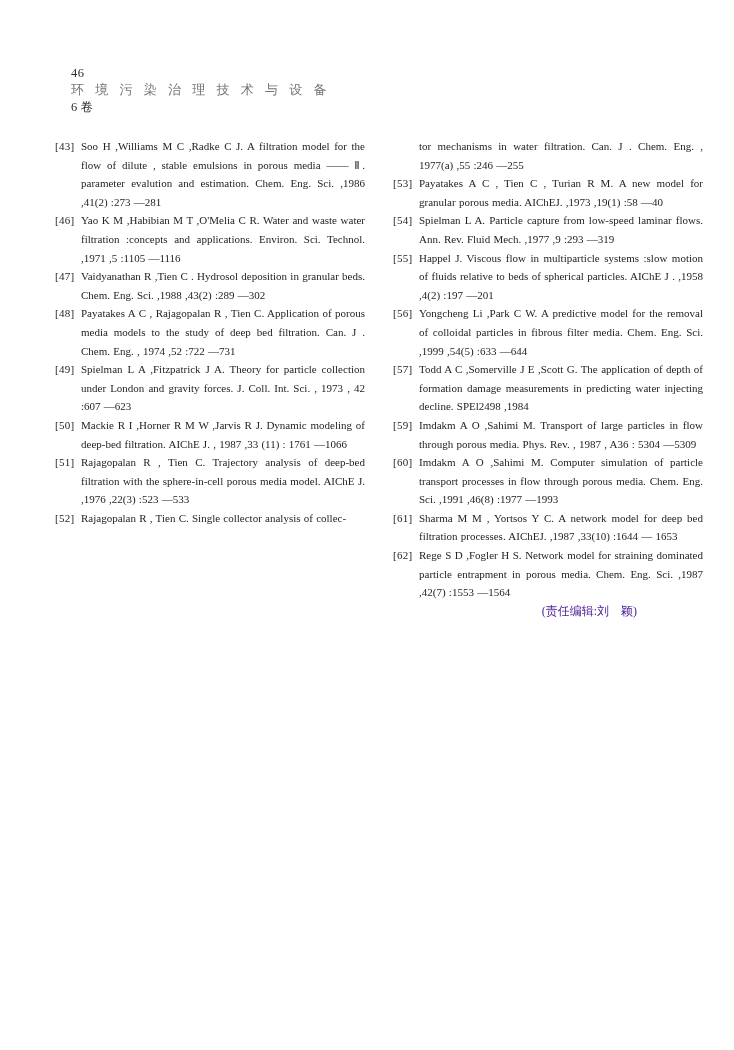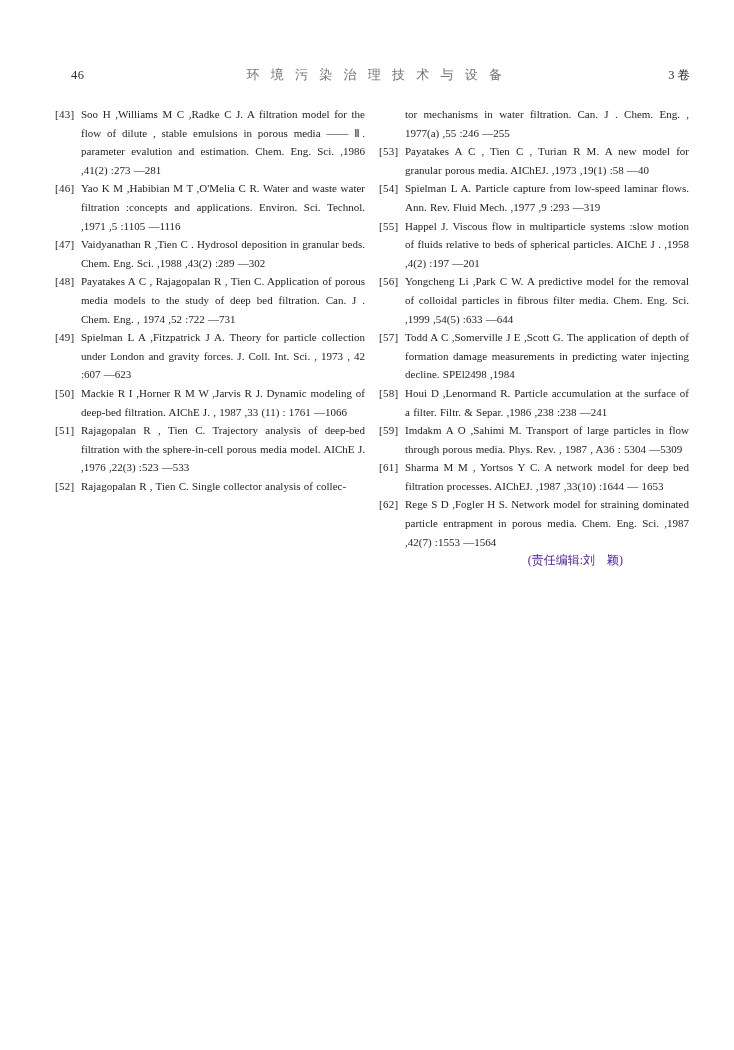--- a/index.html
+++ b/index.html
@@ -17,37 +17,38 @@
     overflow: hidden;
     box-sizing: border-box;
   }
   .page-header {
     display: flex;
     justify-content: space-between;
     align-items: baseline;
     padding: 66px 24px 0 55px;
     font-size: 12.5px;
     color: #2b2b2b;
+    flex-direction: column;
   }
   .page-number {
     margin-left: 16px;
     letter-spacing: 0.5px;
   }
   .journal-title {
     font-size: 13px;
     letter-spacing: 4px;
     color: #737373;
   }
   .volume-label {
     margin-right: 20px;
   }
   .columns {
     display: flex;
     padding: 21px 0 0 55px;
-    gap: 14px;
+    gap: 28px;
   }
   .col {
     width: 310px;
     flex: 0 0 310px;
   }
   .ref {
     font-size: 11px;
     line-height: 18.6px;
     text-align: justify;
     padding-left: 26px;
@@ -74,21 +75,21 @@
   }
 </style>
 </head>
 <body>
 
 <div class="page">
 
   <div class="page-header">
     <span class="page-number">46</span>
     <span class="journal-title">环 境 污 染 治 理 技 术 与 设 备</span>
-    <span class="volume-label">3 卷</span>
+    <span class="volume-label">6 卷</span>
   </div>
 
   <div class="columns">
     <div class="col" id="col-left">
   <div class="ref"><span class="ref-num">[43]</span><span class="ref-text">Soo H ,Williams M C ,Radke C J. A filtration model for the flow of dilute , stable emulsions in porous media —— Ⅱ. parameter evalution and estimation. Chem. Eng. Sci. ,1986 ,41(2) :273 —281</span></div>
 
 
 
   <div class="ref"><span class="ref-num">[46]</span><span class="ref-text">Yao K M ,Habibian M T ,O'Melia C R. Water and waste water filtration :concepts and applications. Environ. Sci. Technol. ,1971 ,5 :1105 —1116</span></div>
 
@@ -111,24 +112,24 @@
   <div class="ref"><span class="ref-num">[53]</span><span class="ref-text">Payatakes A C , Tien C , Turian R M. A new model for granular porous media. AIChEJ. ,1973 ,19(1) :58 —40</span></div>
 
   <div class="ref"><span class="ref-num">[54]</span><span class="ref-text">Spielman L A. Particle capture from low-speed laminar flows. Ann. Rev. Fluid Mech. ,1977 ,9 :293 —319</span></div>
 
   <div class="ref"><span class="ref-num">[55]</span><span class="ref-text">Happel J. Viscous flow in multiparticle systems :slow motion of fluids relative to beds of spherical particles. AIChE J . ,1958 ,4(2) :197 —201</span></div>
 
   <div class="ref"><span class="ref-num">[56]</span><span class="ref-text">Yongcheng Li ,Park C W. A predictive model for the removal of colloidal particles in fibrous filter media. Chem. Eng. Sci. ,1999 ,54(5) :633 —644</span></div>
 
   <div class="ref"><span class="ref-num">[57]</span><span class="ref-text">Todd A C ,Somerville J E ,Scott G. The application of depth of formation damage measurements in predicting water injecting decline. SPEl2498 ,1984</span></div>
 
-  <div class="ref"><span class="ref-num">[58]</span><span class="ref-text">Houi D ,Lenormand R. Particle accumulation at the surface of a filter. Filtr. &amp; Separ. ,1986 ,238 :238 —241</span></div>
 
   <div class="ref"><span class="ref-num">[59]</span><span class="ref-text">Imdakm A O ,Sahimi M. Transport of large particles in flow through porous media. Phys. Rev. , 1987 , A36 : 5304 —5309</span></div>
 
+  <div class="ref"><span class="ref-num">[60]</span><span class="ref-text">Imdakm A O ,Sahimi M. Computer simulation of particle transport processes in flow through porous media. Chem. Eng. Sci. ,1991 ,46(8) :1977 —1993</span></div>
 
   <div class="ref"><span class="ref-num">[61]</span><span class="ref-text">Sharma M M , Yortsos Y C. A network model for deep bed filtration processes. AIChEJ. ,1987 ,33(10) :1644 — 1653</span></div>
 
   <div class="ref"><span class="ref-num">[62]</span><span class="ref-text">Rege S D ,Fogler H S. Network model for straining dominated particle entrapment in porous media. Chem. Eng. Sci. ,1987 ,42(7) :1553 —1564</span></div>
 <div class="editor-note">(责任编辑:刘　颖)</div>
       </div>
   </div>
 
 </div>
 

